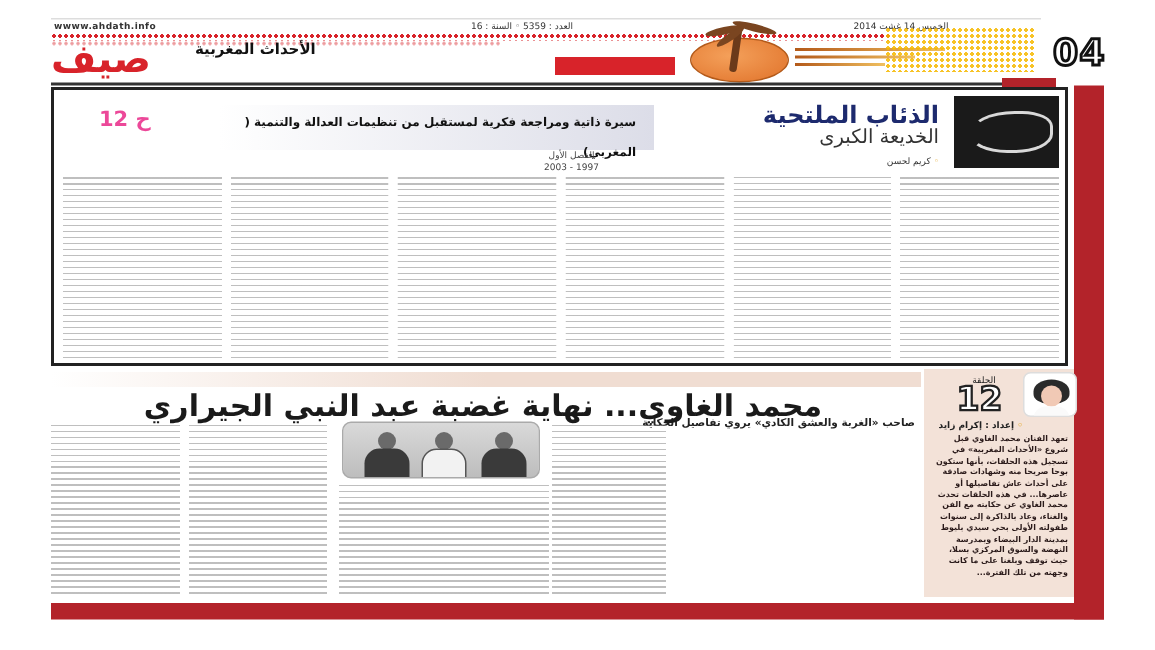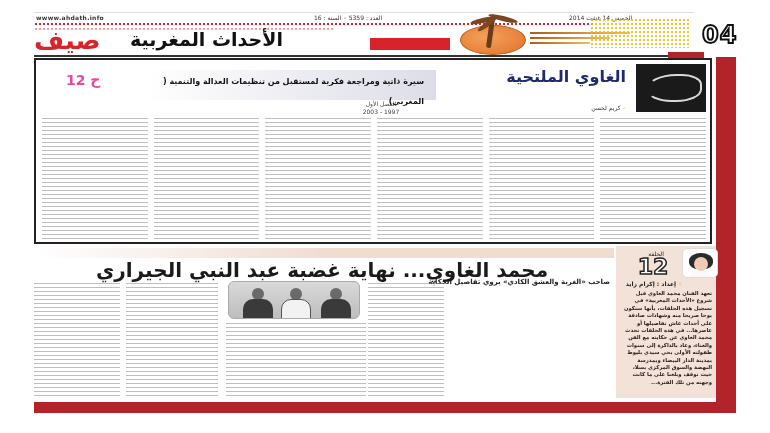--- a/index.html
+++ b/index.html
@@ -13,21 +13,21 @@
   .topline .url { position: absolute; left: 2px; top: 1px; font-weight: bold; letter-spacing: 0.3px; }
   .topline .issue { position: absolute; left: 280px; top: 1px; direction: rtl; }
   .topline .date { position: absolute; left: 535px; top: 1px; direction: rtl; }
   .dots-row { position: absolute; left: 34px; top: 22px; width: 560px; height: 5px;
     background-image: radial-gradient(circle, #d8232a 1.1px, transparent 1.3px);
     background-size: 4px 4px; }
   .dots-row2 { position: absolute; left: 34px; top: 27px; width: 300px; height: 4px;
     background-image: radial-gradient(circle, #d8232a 1px, transparent 1.2px);
     background-size: 4px 4px; opacity: .45; }
   .brand-left { position: absolute; left: 34px; top: 30px; font-size: 26px; font-weight: bold; color: #d8232a; line-height: 20px; letter-spacing: -2px; }
-  .paper-name { position: absolute; left: 130px; top: 28px; font-size: 19px; font-weight: bold; color: #111; direction: rtl; }
+  .paper-name { position: absolute; left: 130px; top: 28px; font-size: 10px; font-weight: bold; color: #111; direction: rtl; }
   .brand-red-bar2 { position: absolute; left: 370px; top: 38px; width: 80px; height: 12px; background: #d8232a; }
   .palm-circle { position: absolute; left: 460px; top: 25px; width: 66px; height: 30px; border-radius: 50%; background: radial-gradient(ellipse at 40% 40%, #f4a05a, #e0722a); border: 1px solid #b35a1a; }
   .palm-trunk { position: absolute; left: 488px; top: 18px; width: 5px; height: 30px; background: #6b3a1a; transform: rotate(8deg); border-radius: 2px; }
   .palm-leaf { position: absolute; height: 5px; background: #7a4520; border-radius: 50%; }
   .stripes { position: absolute; left: 530px; top: 28px; width: 100px; height: 20px; }
   .stripe { position: absolute; left: 0; height: 2px; background: linear-gradient(90deg, #b45a1a, #f0c060); }
   .yellow-dots { position: absolute; left: 590px; top: 18px; width: 100px; height: 30px;
     background-image: radial-gradient(circle, #f5b800 1.2px, transparent 1.4px); background-size: 4px 4px; opacity: .85; }
   .page-num { position: absolute; left: 702px; top: 24px; font-size: 24px; font-weight: bold; color: #fff; -webkit-text-stroke: 2px #111; letter-spacing: 1px; line-height: 22px; }
   .masthead-rule { position: absolute; left: 34px; top: 55px; width: 634px; height: 2px; background: #333; }
@@ -122,21 +122,22 @@
   <div class="red-frame-bottom"></div>
 
   <div class="top-box">
     <div class="head-bar"></div>
     <div class="episode-num">ح 12</div>
     <div class="subtitle">سيرة ذاتية ومراجعة فكرية لمستقبل من تنظيمات العدالة والتنمية ( المغربي)</div>
     <div class="part-label">
       <div>الفصل الأول</div>
       <div>1997 - 2003</div>
     </div>
-    <div class="series-title">الغاوي الملتحية</div>
+    <div class="series-title">الذئاب الملتحية</div>
+    <div class="series-sub">الخديعة الكبرى</div>
     <div class="author-top">
       <span class="dot">◦ </span><span>كريم لحسن</span>
     </div>
     <div class="wolf-img">
       <div class="wolf-shape"></div>
     </div>
 
     <div class="cols">
       <div class="col">
           <div class="lines"></div>

